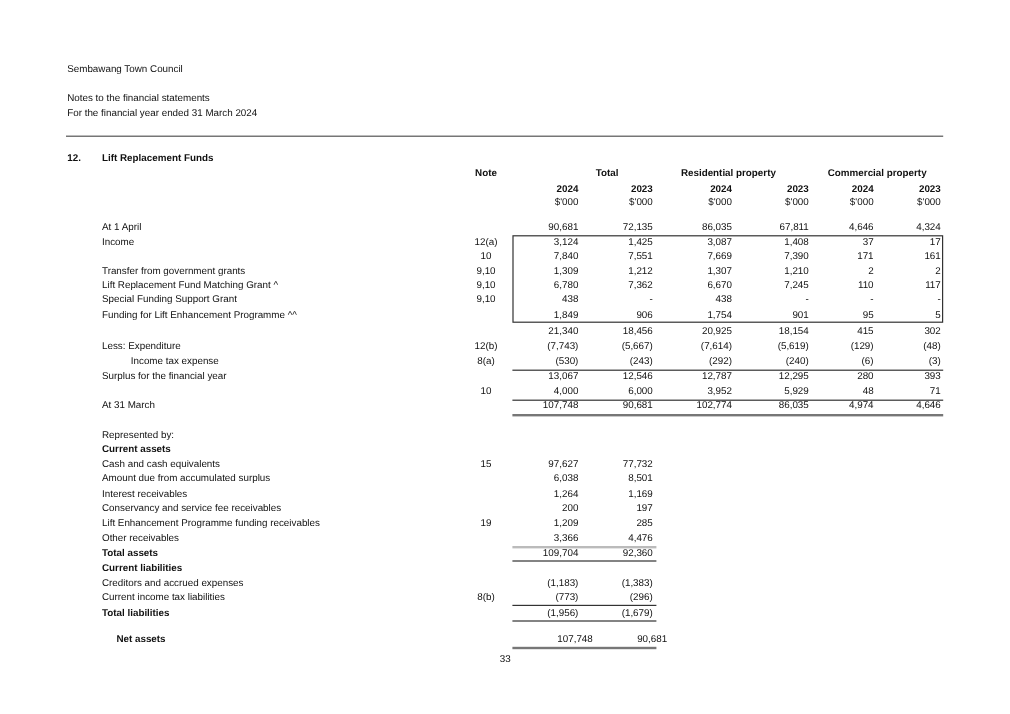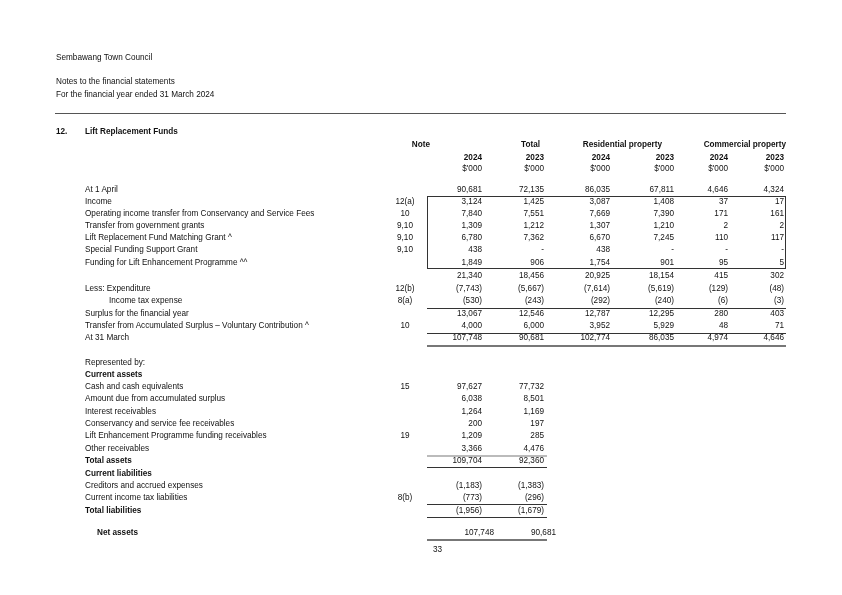--- a/index.html
+++ b/index.html
@@ -4,21 +4,21 @@
 <style>
   html, body { margin: 0; padding: 0; background: #ffffff; }
   body {
     width: 842px; height: 595px; position: relative; overflow: hidden;
     font-family: "Liberation Sans", sans-serif; color: #111; font-size: 8.2px;
   }
   .abs { position: absolute; white-space: nowrap; }
   .hdr { left: 56px; font-size: 8.2px; }
   .rule { position: absolute; left: 55px; width: 731px; top: 113px; height: 0; border-top: 1px solid #555; }
   .b { font-weight: bold; }
-  .ctr { text-align: right; }
+  .ctr { text-align: center; }
   .row { position: absolute; left: 0; width: 778px; height: 12px; }
   .row span { position: absolute; top: 0; white-space: nowrap; }
   .lbl { left: 85px; }
   .lbl.indent { left: 109px; }
   .note { left: 380px; width: 50px; text-align: center; }
   .c1 { left: 420px; width: 62px; text-align: right; }
   .c2 { left: 484px; width: 60px; text-align: right; }
   .c3 { left: 548px; width: 62px; text-align: right; }
   .c4 { left: 612px; width: 62px; text-align: right; }
   .c5 { left: 676px; width: 52px; text-align: right; }
@@ -33,21 +33,21 @@
 
 <div class="abs hdr" style="top:53px;">Sembawang Town Council</div>
 <div class="abs hdr" style="top:77px;">Notes to the financial statements</div>
 <div class="abs hdr" style="top:90px;">For the financial year ended 31 March 2024</div>
 <div class="rule"></div>
 
 <div class="abs b" style="left:56px; top:127px;">12.</div>
 <div class="abs b" style="left:85px; top:127px;">Lift Replacement Funds</div>
 
 <div class="abs b ctr" style="left:380px; width:50px; top:140px;">Note</div>
-<div class="abs b ctr" style="left:440px; width:100px; top:140px;">Total</div>
+<div class="abs b ctr" style="left:456px; width:100px; top:140px;">Total</div>
 <div class="abs b ctr" style="left:552px; width:110px; top:140px;">Residential property</div>
 <div class="abs b ctr" style="left:676px; width:110px; top:140px;">Commercial property</div>
 
 <div class="row b" style="top:153px;">
   <span class="c1">2024</span>
   <span class="c2">2023</span>
   <span class="c3">2024</span>
   <span class="c4">2023</span>
   <span class="c5">2024</span>
   <span class="c6">2023</span>
@@ -77,21 +77,20 @@
   <span class="lbl">Income</span>
   <span class="note">12(a)</span>
   <span class="c1">3,124</span>
   <span class="c2">1,425</span>
   <span class="c3">3,087</span>
   <span class="c4">1,408</span>
   <span class="c5">37</span>
   <span class="c6">17</span>
 </div>
 <div class="row" style="top:209px;">
-  <span class="lbl">Operating income transfer from Conservancy and Service Fees</span>
   <span class="note">10</span>
   <span class="c1">7,840</span>
   <span class="c2">7,551</span>
   <span class="c3">7,669</span>
   <span class="c4">7,390</span>
   <span class="c5">171</span>
   <span class="c6">161</span>
 </div>
 <div class="row" style="top:221px;">
   <span class="lbl">Transfer from government grants</span>
@@ -163,24 +162,23 @@
 </div>
 <div class="line" style="left:427px; width:359px; top:308px;"></div>
 <div class="row" style="top:309px;">
   <span class="lbl">Surplus for the financial year</span>
   <span class="note"></span>
   <span class="c1">13,067</span>
   <span class="c2">12,546</span>
   <span class="c3">12,787</span>
   <span class="c4">12,295</span>
   <span class="c5">280</span>
-  <span class="c6">403</span>
+  <span class="c6">393</span>
 </div>
 <div class="row" style="top:321px;">
-  <span class="lbl">Transfer from Accumulated Surplus – Voluntary Contribution ^</span>
   <span class="note">10</span>
   <span class="c1">4,000</span>
   <span class="c2">6,000</span>
   <span class="c3">3,952</span>
   <span class="c4">5,929</span>
   <span class="c5">48</span>
   <span class="c6">71</span>
 </div>
 <div class="line" style="left:427px; width:359px; top:333px;"></div>
 <div class="row" style="top:333px;">

